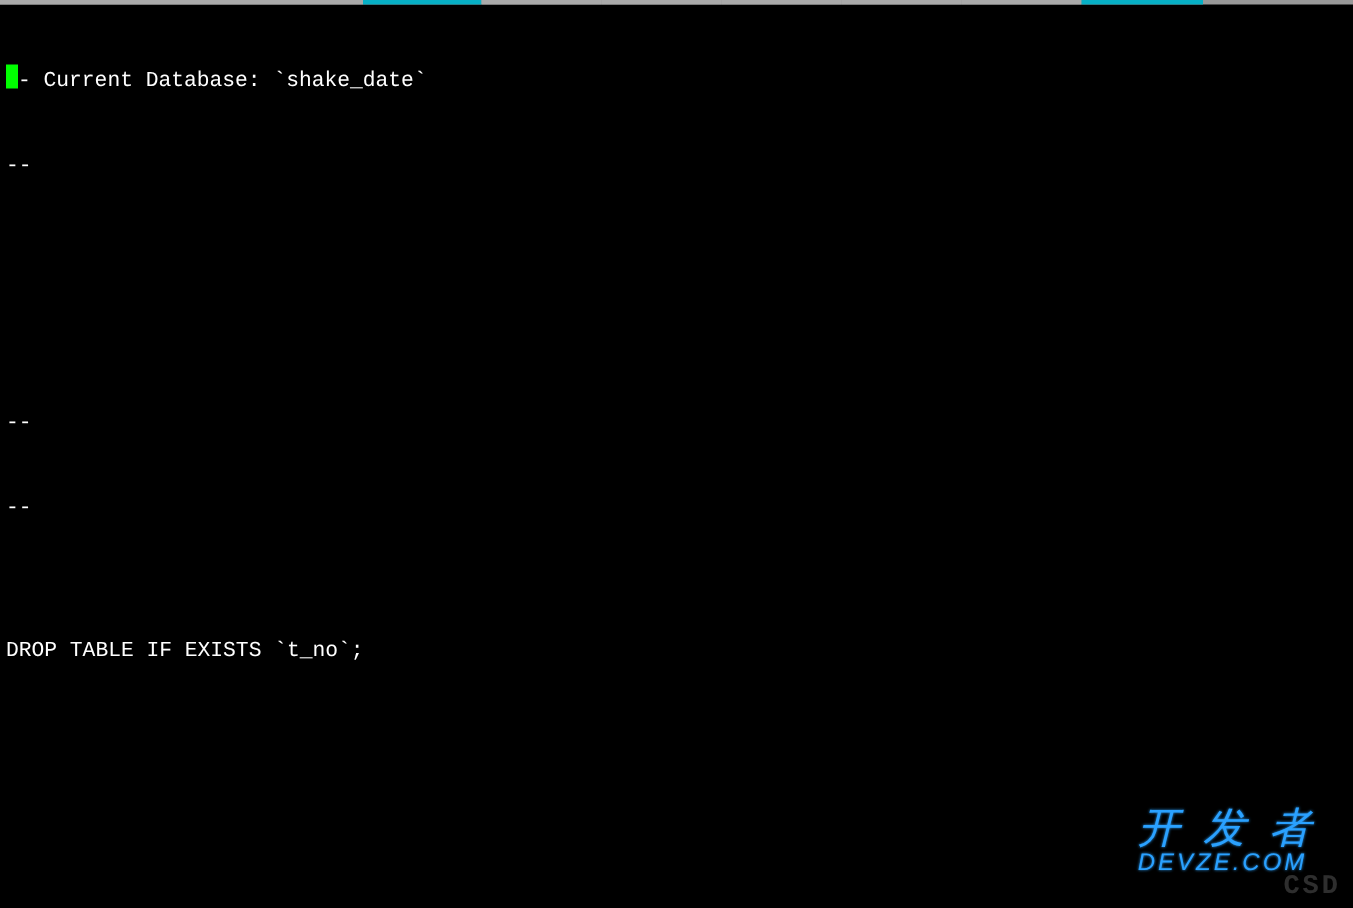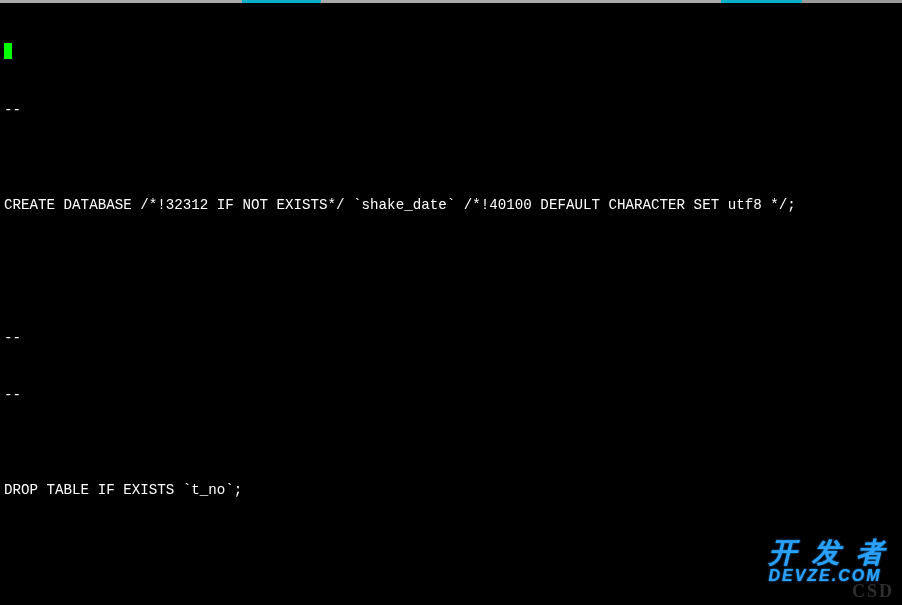--- a/index.html
+++ b/index.html
@@ -38,30 +38,30 @@
     vertical-align: -2px;
   }
   .watermark1 {
     position: absolute;
     right: 8px;
     bottom: 4px;
     color: rgba(255,255,255,0.18);
     font-size: 18px;
     font-weight: bold;
     letter-spacing: 2px;
-    font-family: Liberation Serif, serif;
+    font-family: Liberation Mono, monospace;
     text-align: right;
   }
   .watermark2 {
     position: absolute;
-    right: 14px;
+    right: 24px;
     bottom: 20px;
     color: #2aa1ff;
     font-size: 28px;
-    font-weight: bold;
+    font-weight: normal;
     font-style: italic;
     letter-spacing: 4px;
     font-family: "Arial Black", sans-serif;
     text-shadow: 0 0 2px #2aa1ff;
   }
   .watermark2 .sub {
     font-size: 16px;
     letter-spacing: 2px;
   }
 </style>
@@ -75,24 +75,23 @@
     <div class="seg cyan" style="width: 79px;"></div>
     <div class="seg gray" style="width: 80px;"></div>
     <div class="seg gray" style="width: 80px;"></div>
     <div class="seg gray" style="width: 80px;"></div>
     <div class="seg gray" style="width: 80px;"></div>
     <div class="seg gray" style="width: 80px;"></div>
     <div class="seg cyan" style="width: 81px;"></div>
   </div>
 
 <div class="terminal">
-  <span class="line"><span class="cursor"></span></span>
+  <span class="line"><span class="cursor"></span><span>- Current Database: `shake_date`</span></span>
   <span class="line"><span>--</span></span>
   <span class="line"><span></span></span>
-  <span class="line"><span>CREATE DATABASE /*!32312 IF NOT EXISTS*/ `shake_date` /*!40100 DEFAULT CHARACTER SET utf8 */;</span></span>
   <span class="line"><span></span></span>
   <span class="line"><span></span></span>
   <span class="line"><span>--</span></span>
   <span class="line"><span>--</span></span>
   <span class="line"><span></span></span>
   <span class="line"><span>DROP TABLE IF EXISTS `t_no`;</span></span>
   
   
   
   

